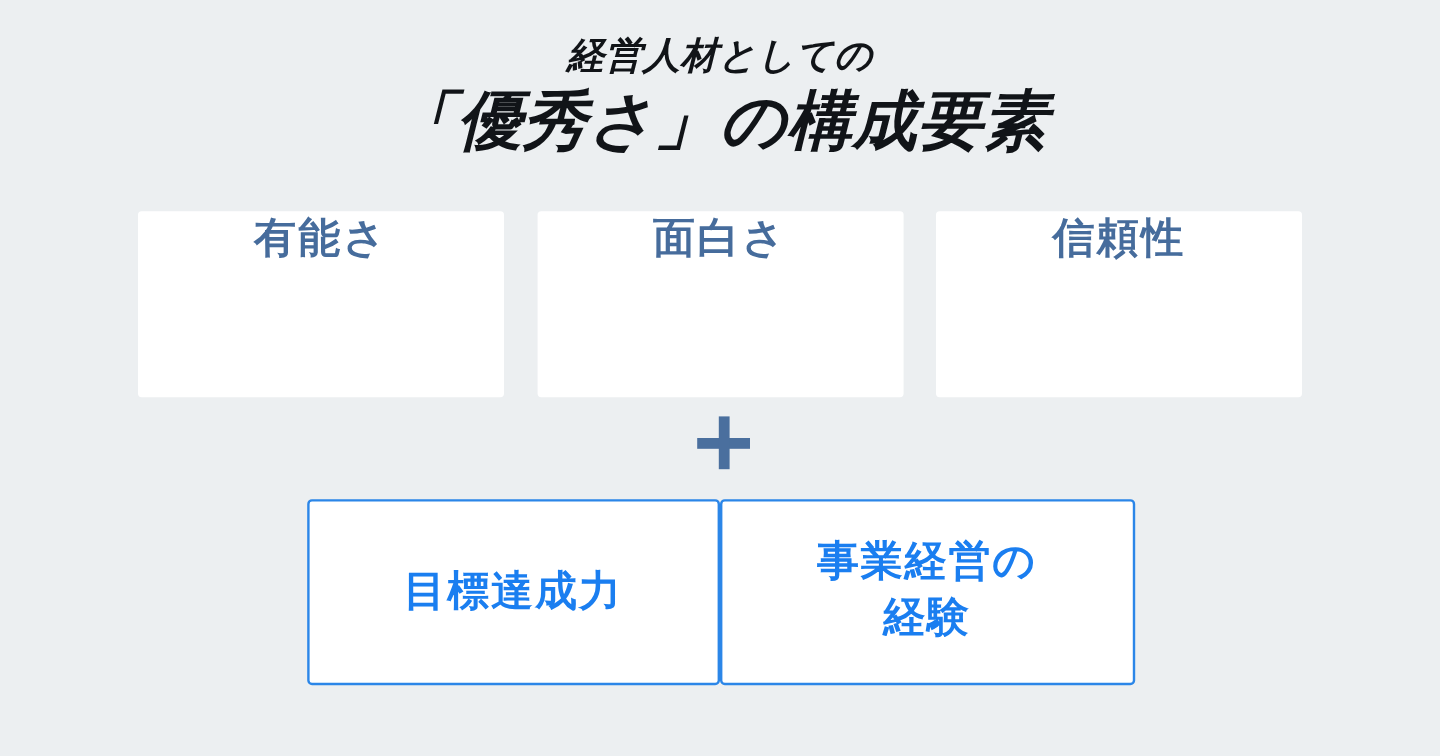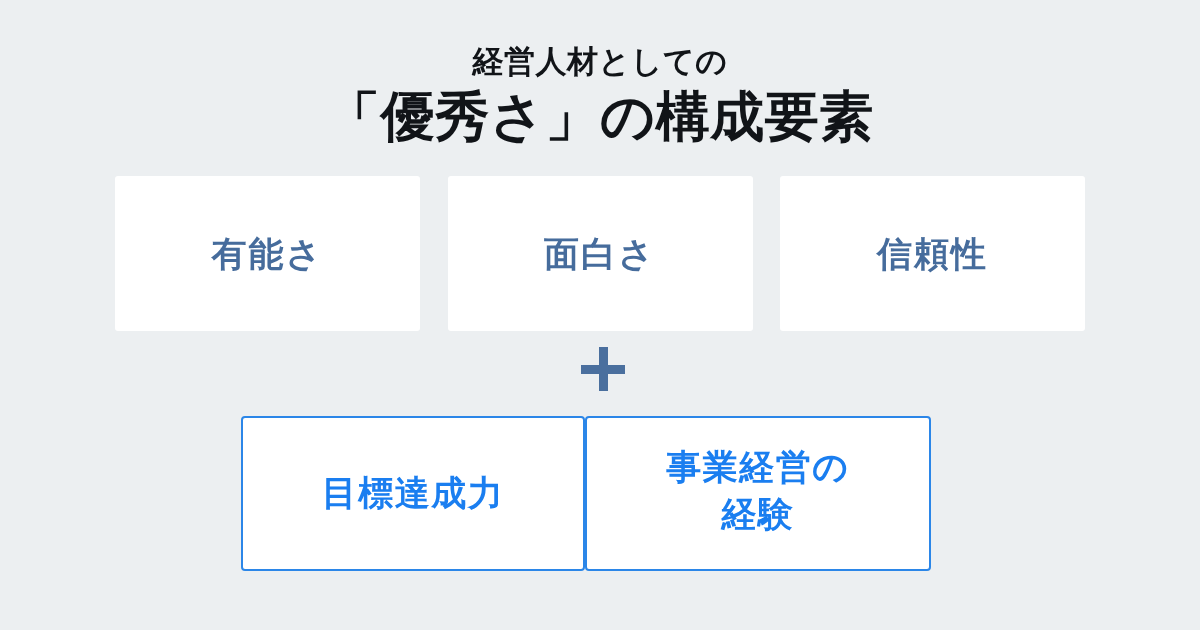--- a/index.html
+++ b/index.html
@@ -18,23 +18,24 @@
     position: relative;
     width: 1200px;
     height: 630px;
     box-sizing: border-box;
   }
 
   
   .title-block {
     position: absolute;
     left: 0;
-    top: 43px;
+    top: 28px;
     width: 1200px;
     text-align: center;
+    font-style: italic;
   }
   .title-line-1 {
     display: block;
     font-size: 31px;
     font-weight: bold;
     color: #111418;
     letter-spacing: 0.5px;
     line-height: 1.25;
   }
   .title-line-2 {
@@ -56,21 +57,20 @@
     height: 155px;
     display: flex;
     justify-content: space-between;
   }
   .card-plain {
     width: 305px;
     height: 155px;
     background: #ffffff;
     border-radius: 3px;
     display: flex;
-    align-items: center;
     justify-content: center;
     box-sizing: border-box;
   }
   .card-plain .card-label {
     font-size: 35px;
     font-weight: bold;
     color: #466c9c;
     letter-spacing: 2px;
     line-height: 1.3;
     text-align: center;
@@ -102,21 +102,21 @@
   }
 
   
   .bottom-row {
     position: absolute;
     left: 241px;
     top: 416px;
     width: 719px;
     height: 168px;
     display: flex;
-    justify-content: flex-start;
+    justify-content: center;
   }
   .card-outline {
     background: #ffffff;
     border: 2px solid #2b86e8;
     border-radius: 4px;
     height: 155px;
     box-sizing: border-box;
     display: flex;
     align-items: center;
     justify-content: center;

